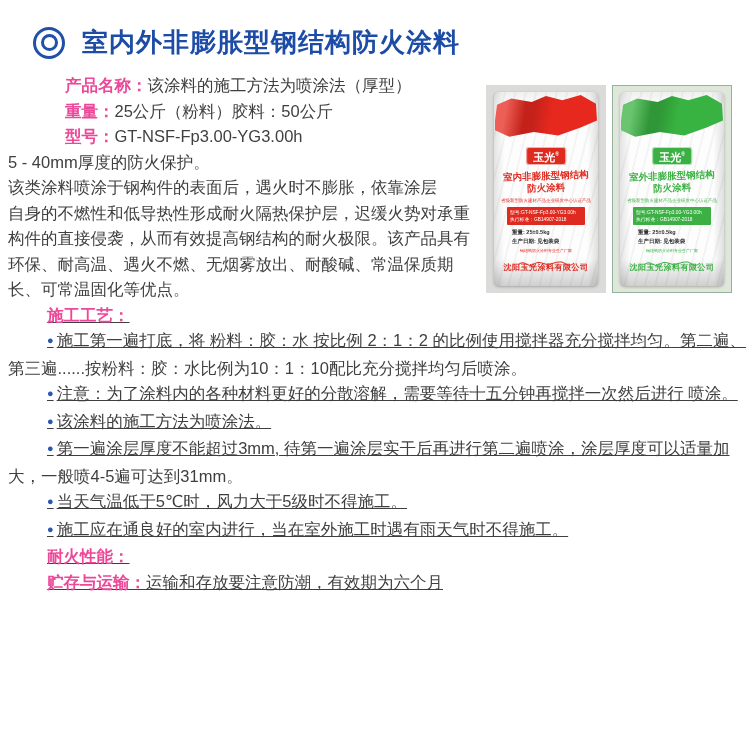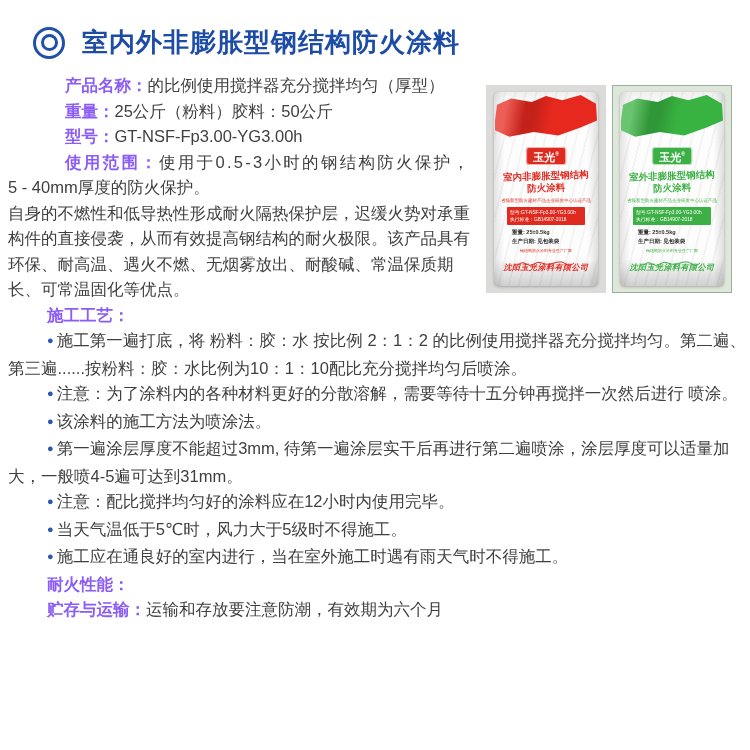--- a/index.html
+++ b/index.html
@@ -13,23 +13,23 @@
                display:flex; align-items:center; justify-content:center; flex:0 0 auto; }
   .ring-icon .inner { width:17px; height:17px; border:3px solid #2050a8; border-radius:50%; }
   .title { font-size:26px; font-weight:bold; color:#1d4ca6; letter-spacing:1px; }
 
   
   .content { margin-top:13px; padding-left:8px; font-size:16.5px; line-height:25.5px;
              color:#3f3f3f; }
   .line { white-space:nowrap; }
   .line.l0 { padding-left:0; }
   .line.l1 { padding-left:57px; }
-  .line.l2 { padding-left:39px; }
+  .line.l2 { padding-left:39px;text-decoration:underline; }
   .line.spaced { letter-spacing:2.3px; }
-  .line b { color:#8b5cf6;text-align:center; }
+  .line b { color:#ec4899;text-align:center; }
   .bullet { color:#2a57b0; font-size:11px; margin-right:3px; position:relative; top:-2px; }
 
   
   .figures { position:absolute; left:486px; top:85px; display:flex; gap:6px; }
   .panel { width:120px; height:208px; background:var(--panel); border:1px solid var(--pborder);
            display:flex; align-items:center; justify-content:center; }
   .bag { position:relative; width:104px; height:194px; background:#fdfdfd; border-radius:5px;
          overflow:hidden;
          background-image:
            repeating-linear-gradient(104deg, rgba(90,90,90,.06) 0 2px, rgba(255,255,255,0) 2px 10px),
@@ -52,52 +52,51 @@
               transform:rotate(-2deg); text-shadow:0 0 1px rgba(255,255,255,.8); }
   .bag-slogan { position:absolute; top:106px; left:0; right:0; text-align:center;
                 color:var(--accent); font-size:4.5px; line-height:5px; }
   .spec-box { position:absolute; top:115px; left:13px; right:13px; background:var(--accent);
               color:#fff; font-size:4.8px; line-height:7px; padding:2px 3px; border-radius:1px; }
   .weights { position:absolute; top:136px; left:18px; color:#2e2e2e; font-weight:bold;
              font-size:5.5px; line-height:8.5px; }
   .sig { position:absolute; top:156px; left:0; right:0; text-align:center; color:var(--accent); }
   .sig .sig-text { font-size:4px; display:block; line-height:5px; }
   .company { position:absolute; top:170px; left:0; right:0; text-align:center;
-             color:var(--accent); font-weight:bold; font-size:8px; letter-spacing:.5px;font-style:italic; }
+             color:var(--accent); font-weight:bold; font-size:8px; letter-spacing:.5px; }
 </style>
 </head>
 <body>
 
 <div class="page">
 
   <div class="header">
     <div class="ring-icon">
       <div class="inner"></div>
     </div>
     <div class="title">室内外非膨胀型钢结构防火涂料</div>
   </div>
 
   <div class="content">
-      <div class="line l1"><b>产品名称：</b><span>的比例使用搅拌器充分搅拌均匀（厚型）</span></div>
+      <div class="line l1"><b>产品名称：</b><span>该涂料的施工方法为喷涂法（厚型）</span></div>
       <div class="line l1"><b>重量：</b><span>25公斤（粉料）胶料：50公斤</span></div>
       <div class="line l1"><b>型号：</b><span>GT-NSF-Fp3.00-YG3.00h</span></div>
-      <div class="line l1 spaced"><b>使用范围：</b><span>使用于0.5-3小时的钢结构防火保护，</span></div>
       <div class="line l0"><span>5 - 40mm厚度的防火保护。</span></div>
+      <div class="line l0"><span>该类涂料喷涂于钢构件的表面后，遇火时不膨胀，依靠涂层</span></div>
       <div class="line l0"><span>自身的不燃性和低导热性形成耐火隔热保护层，迟缓火势对承重</span></div>
       <div class="line l0"><span>构件的直接侵袭，从而有效提高钢结构的耐火极限。该产品具有</span></div>
       <div class="line l0"><span>环保、耐高温、遇火不燃、无烟雾放出、耐酸碱、常温保质期</span></div>
       <div class="line l0"><span>长、可常温固化等优点。</span></div>
       <div class="line l2"><b>施工工艺：</b></div>
       <div class="line l2"><span class="bullet">●</span><span>施工第一遍打底，将 粉料：胶：水 按比例 2：1：2 的比例使用搅拌器充分搅拌均匀。第二遍、</span></div>
       <div class="line l0"><span>第三遍......按粉料：胶：水比例为10：1：10配比充分搅拌均匀后喷涂。</span></div>
       <div class="line l2"><span class="bullet">●</span><span>注意：为了涂料内的各种材料更好的分散溶解，需要等待十五分钟再搅拌一次然后进行 喷涂。</span></div>
       <div class="line l2"><span class="bullet">●</span><span>该涂料的施工方法为喷涂法。</span></div>
       <div class="line l2"><span class="bullet">●</span><span>第一遍涂层厚度不能超过3mm, 待第一遍涂层实干后再进行第二遍喷涂，涂层厚度可以适量加</span></div>
       <div class="line l0"><span>大，一般喷4-5遍可达到31mm。</span></div>
-      <div class="line l2"><span class="bullet">●</span><span>注意：配比搅拌均匀好的涂料应在12小时内使用完毕。</span></div>
       <div class="line l2"><span class="bullet">●</span><span>当天气温低于5℃时，风力大于5级时不得施工。</span></div>
       <div class="line l2"><span class="bullet">●</span><span>施工应在通良好的室内进行，当在室外施工时遇有雨天气时不得施工。</span></div>
       <div class="line l2"><b>耐火性能：</b></div>
       <div class="line l2"><b>贮存与运输：</b><span>运输和存放要注意防潮，有效期为六个月</span></div>
     </div>
 
   <div class="figures">
 
     <div class="panel" style="--accent: #df2a20; --panel: #dbdbd9; --pborder: rgba(0,0,0,0);">
       <div class="bag">

